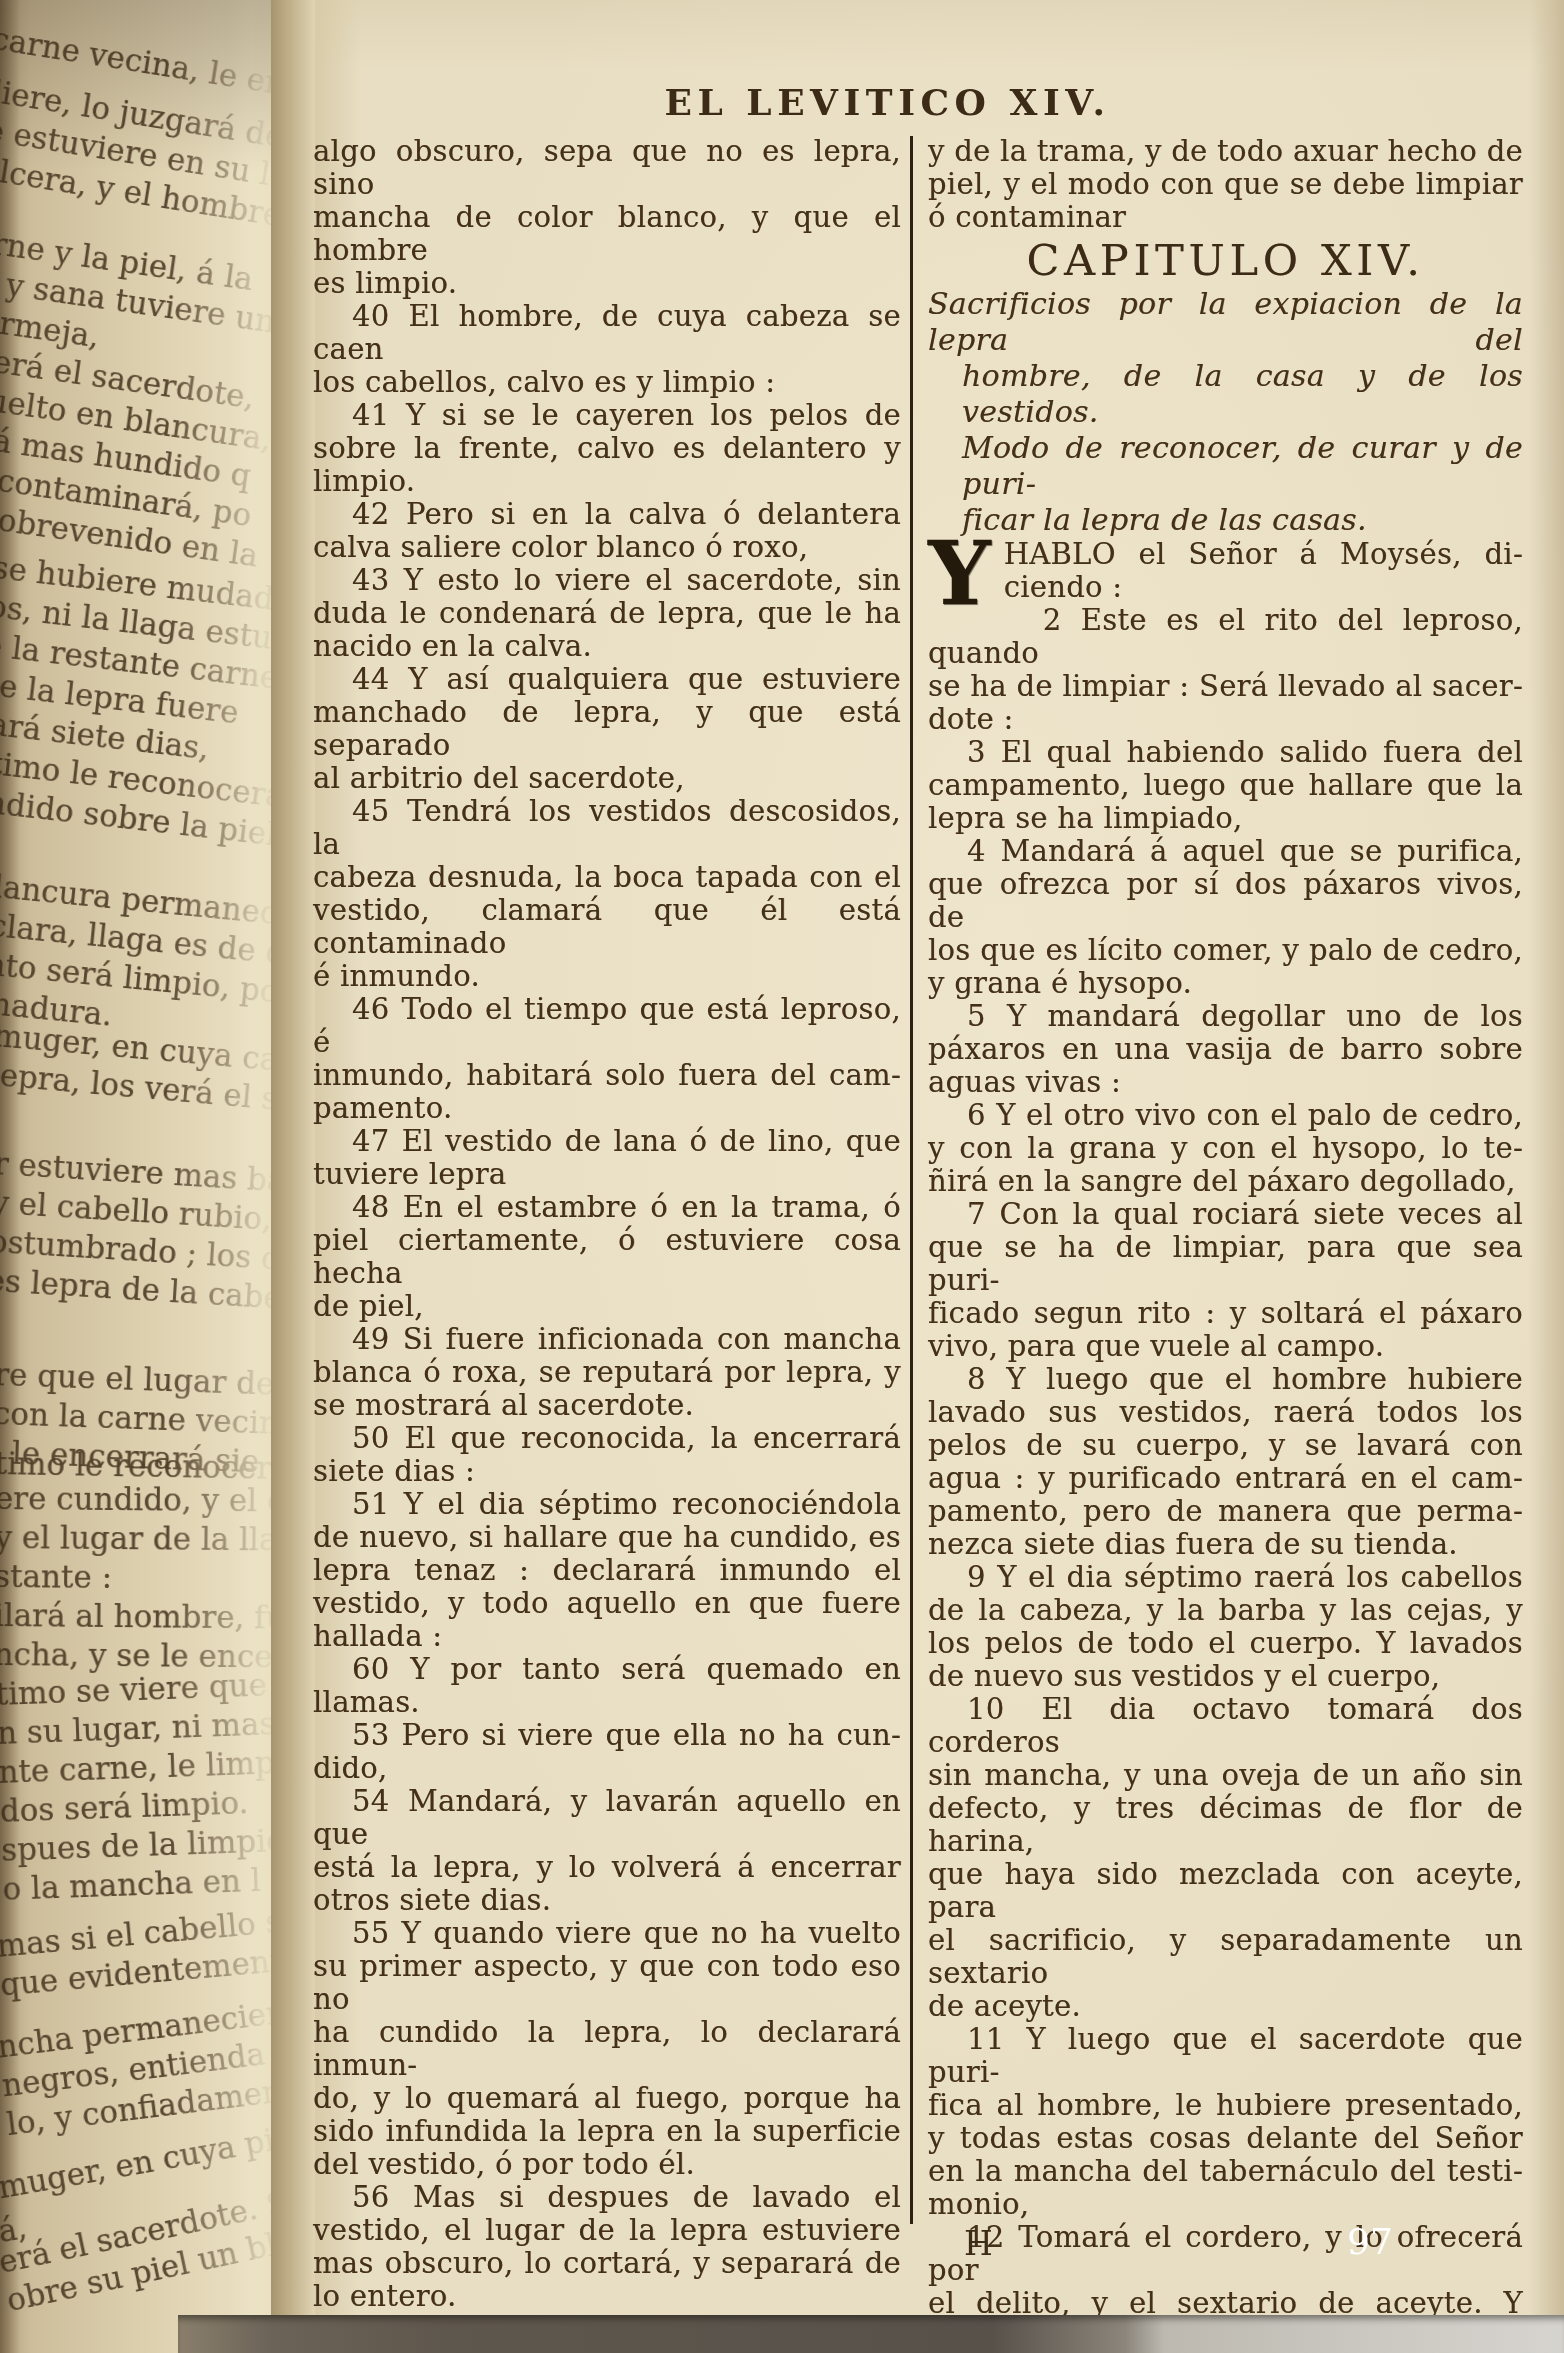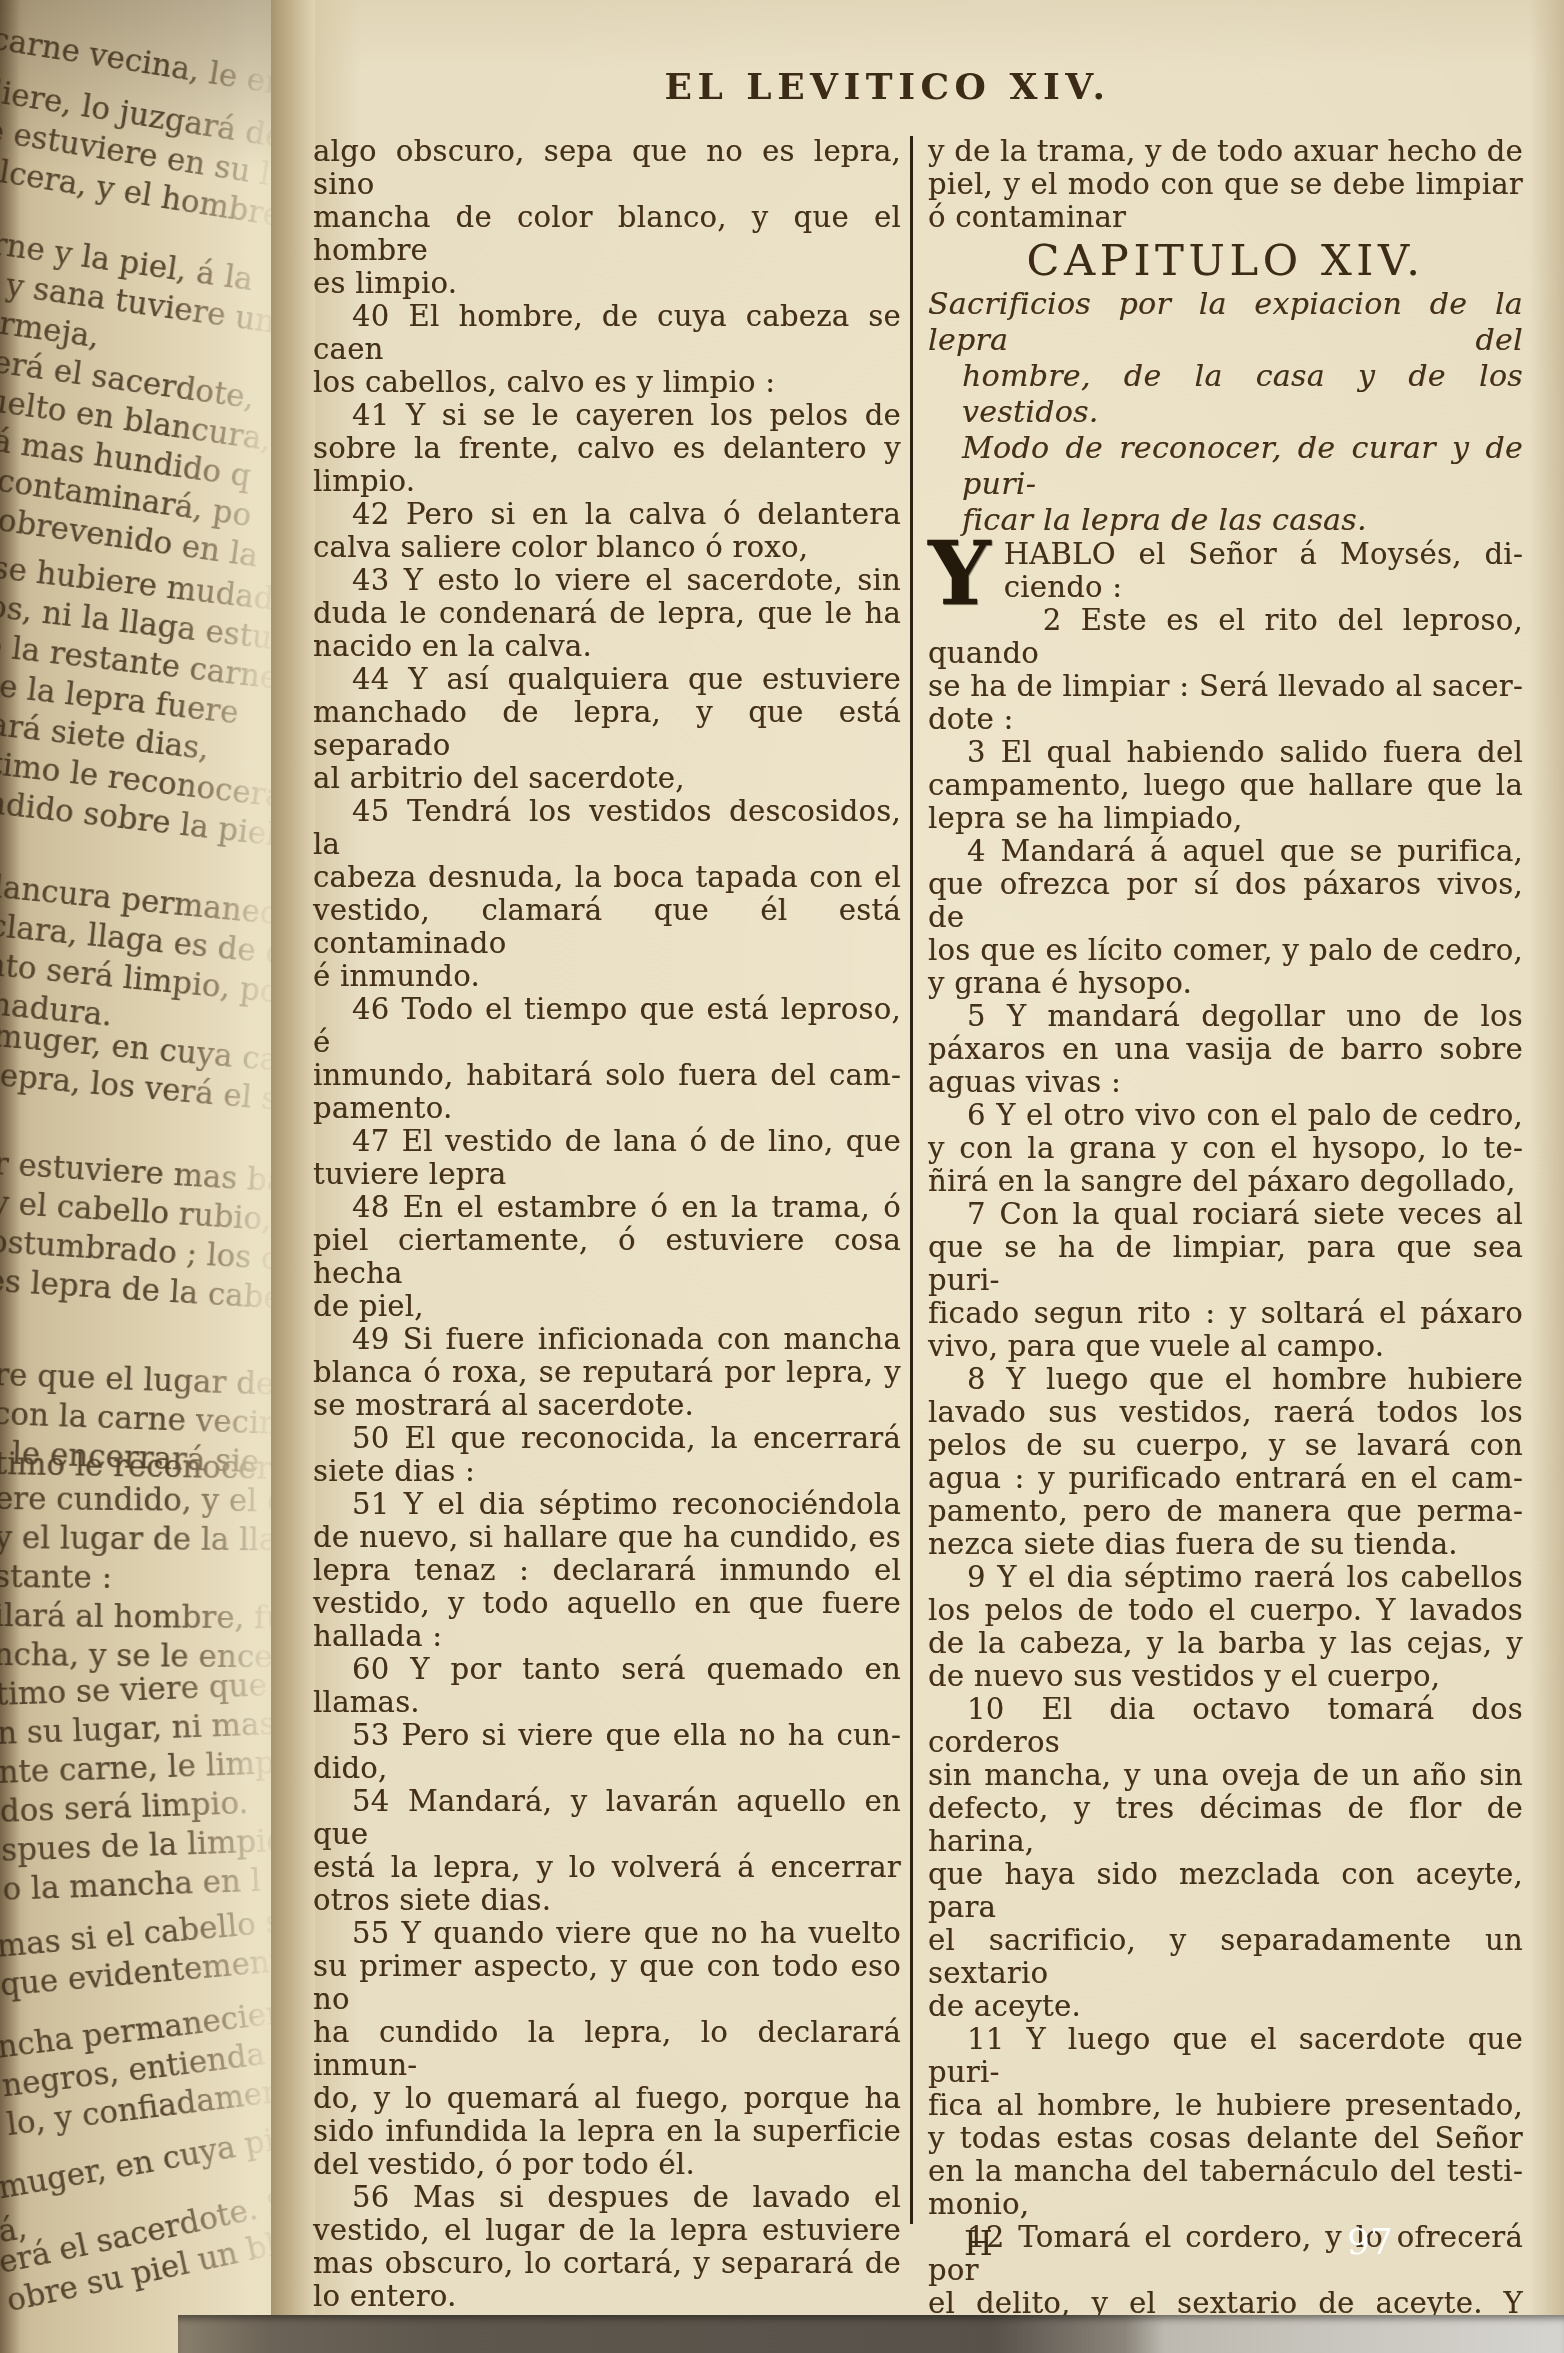--- a/index.html
+++ b/index.html
@@ -20,21 +20,21 @@
                linear-gradient(90deg,#d8cba9 0px,rgba(216,203,169,0) 47px),
                linear-gradient(180deg,#e0d4b6 0px,rgba(224,212,182,0) 70px),
                #e8dec3;}
   #surface{position:absolute;left:178px;top:2315px;width:1387px;height:39px;
     background:linear-gradient(90deg,#8a7f6c 0px,#6b6357 94px,#5e574d 266px,#57514a 814px,#8b857b 947px,#bdb9b0 986px,#cac7c0 1174px,#d6d4cf 1387px);
     box-shadow:inset 0 6.3px 7.8px -3.1px rgba(20,15,8,.5);}
   #fade-left-text{position:absolute;left:0;top:0;width:271px;height:2354px;
     background:linear-gradient(90deg,rgba(220,207,173,0) 62%,rgba(225,213,180,.55) 84%,rgba(236,226,196,.9) 97%);pointer-events:none;}
 
   
-  #running-head{position:absolute;left:250px;top:65px;width:1275px;text-align:center;
+  #running-head{position:absolute;left:250px;top:81px;width:1275px;text-align:center;
     font-size:36px;letter-spacing:5.5px;font-weight:bold;color:#3c2b16;}
   #footer-signature{position:absolute;left:964px;top:2224px;font-size:33px;color:#3c2b16;}
   #footer-page-number{position:absolute;left:1347px;top:2221px;font-size:36px;color:#ffffff;}
 
   
   #column-divider{position:absolute;left:910px;top:136px;width:3.1px;height:2088px;background:#2c2113;}
 
   
   .col{position:absolute;top:135px;font-size:29px;letter-spacing:0.3px;
     text-shadow:0.3px 0.3px 0.5px rgba(62,44,22,.45);}
@@ -263,22 +263,22 @@
         <div class="line">que se ha de limpiar, para que sea puri-</div>
         <div class="line">ficado segun rito : y soltará el páxaro</div>
         <div class="line end">vivo, para que vuele al campo.</div>
         <div class="line ind">8 Y luego que el hombre hubiere</div>
         <div class="line">lavado sus vestidos, raerá todos los</div>
         <div class="line">pelos de su cuerpo, y se lavará con</div>
         <div class="line">agua : y purificado entrará en el cam-</div>
         <div class="line">pamento, pero de manera que perma-</div>
         <div class="line end">nezca siete dias fuera de su tienda.</div>
         <div class="line ind">9 Y el dia séptimo raerá los cabellos</div>
+        <div class="line">de la cabeza, y la barba y las cejas, y</div>
         <div class="line">los pelos de todo el cuerpo.  Y lavados</div>
-        <div class="line">de la cabeza, y la barba y las cejas, y</div>
         <div class="line end">de nuevo sus vestidos y el cuerpo,</div>
         <div class="line ind">10 El dia octavo tomará dos corderos</div>
         <div class="line">sin mancha, y una oveja de un año sin</div>
         <div class="line">defecto, y tres décimas de flor de harina,</div>
         <div class="line">que haya sido mezclada con aceyte, para</div>
         <div class="line">el sacrificio, y separadamente un sextario</div>
         <div class="line end">de aceyte.</div>
         <div class="line ind">11 Y luego que el sacerdote que puri-</div>
         <div class="line">fica al hombre, le hubiere presentado,</div>
         <div class="line">y todas estas cosas delante del Señor</div>

